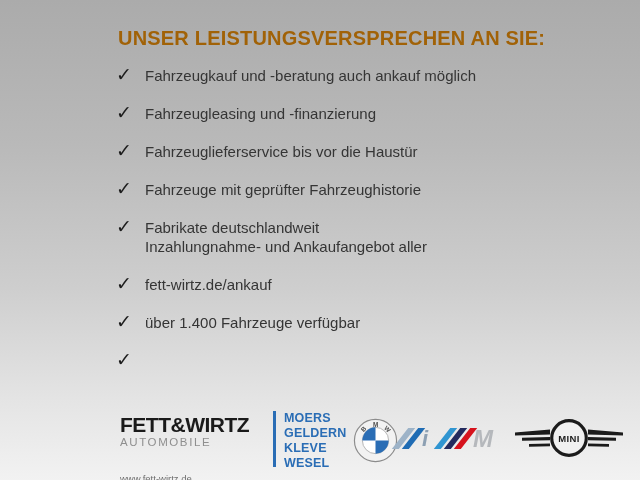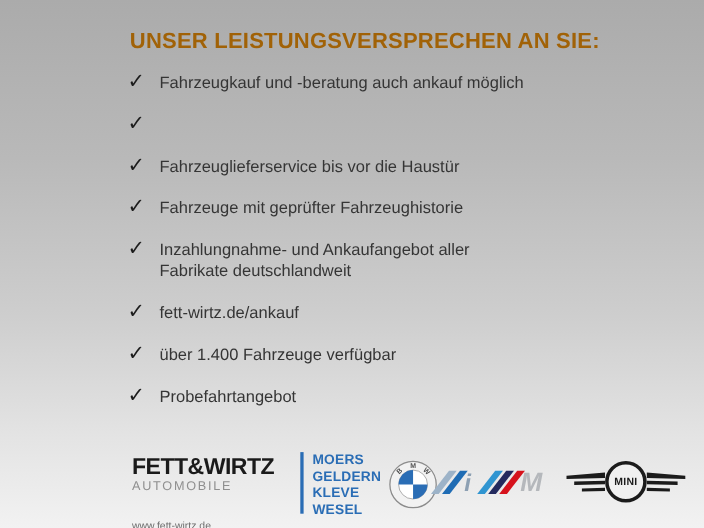--- a/index.html
+++ b/index.html
@@ -67,57 +67,57 @@
 
   <ul class="checklist">
     <li class="check-item">
       <span class="check-mark">✓</span>
       <div class="check-text">
         <span>Fahrzeugkauf und -beratung auch ankauf möglich</span>
       </div>
     </li>
     <li class="check-item">
       <span class="check-mark">✓</span>
+      <div class="check-text">
+        <span>Fahrzeugleasing und -finanzierung</span>
+      </div>
     </li>
     <li class="check-item">
       <span class="check-mark">✓</span>
       <div class="check-text">
         <span>Fahrzeuglieferservice bis vor die Haustür</span>
       </div>
     </li>
     <li class="check-item">
       <span class="check-mark">✓</span>
       <div class="check-text">
         <span>Fahrzeuge mit geprüfter Fahrzeughistorie</span>
       </div>
     </li>
     <li class="check-item">
       <span class="check-mark">✓</span>
       <div class="check-text">
+        <span>Fabrikate deutschlandweit</span>
         <span>Inzahlungnahme- und Ankaufangebot aller</span>
-        <span>Fabrikate deutschlandweit</span>
       </div>
     </li>
     <li class="check-item">
       <span class="check-mark">✓</span>
       <div class="check-text">
         <span>fett-wirtz.de/ankauf</span>
       </div>
     </li>
     <li class="check-item">
       <span class="check-mark">✓</span>
       <div class="check-text">
         <span>über 1.400 Fahrzeuge verfügbar</span>
       </div>
     </li>
     <li class="check-item">
       <span class="check-mark">✓</span>
-      <div class="check-text">
-        <span>Probefahrtangebot</span>
-      </div>
     </li>
   </ul>
 
   <div class="dealer-block">
     <div class="dealer-name">FETT&amp;WIRTZ</div>
     <div class="dealer-subtitle">AUTOMOBILE</div>
     <div class="dealer-website">www.fett-wirtz.de</div>
   </div>
 
   <div class="footer-divider"></div>

